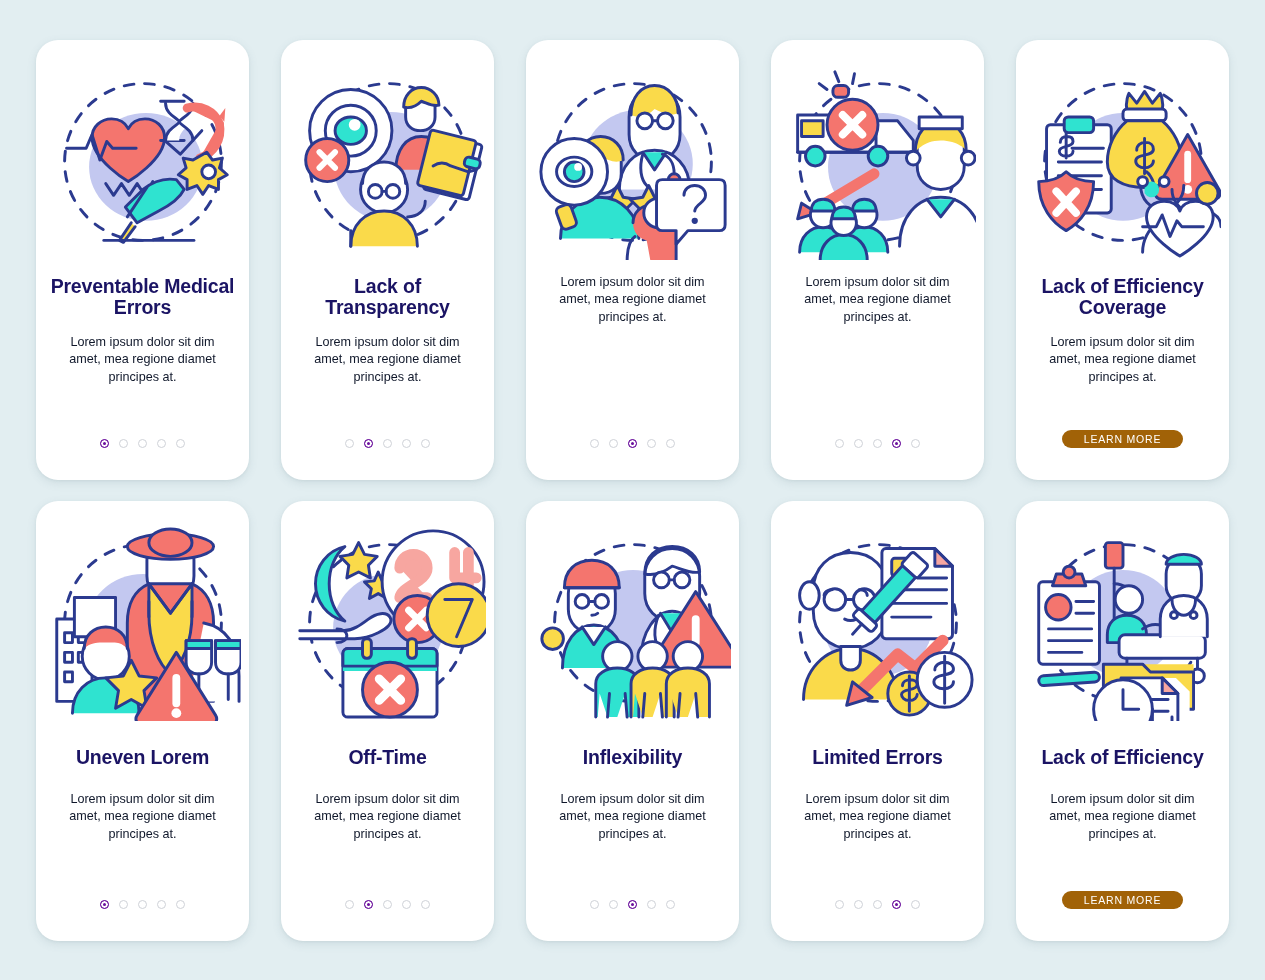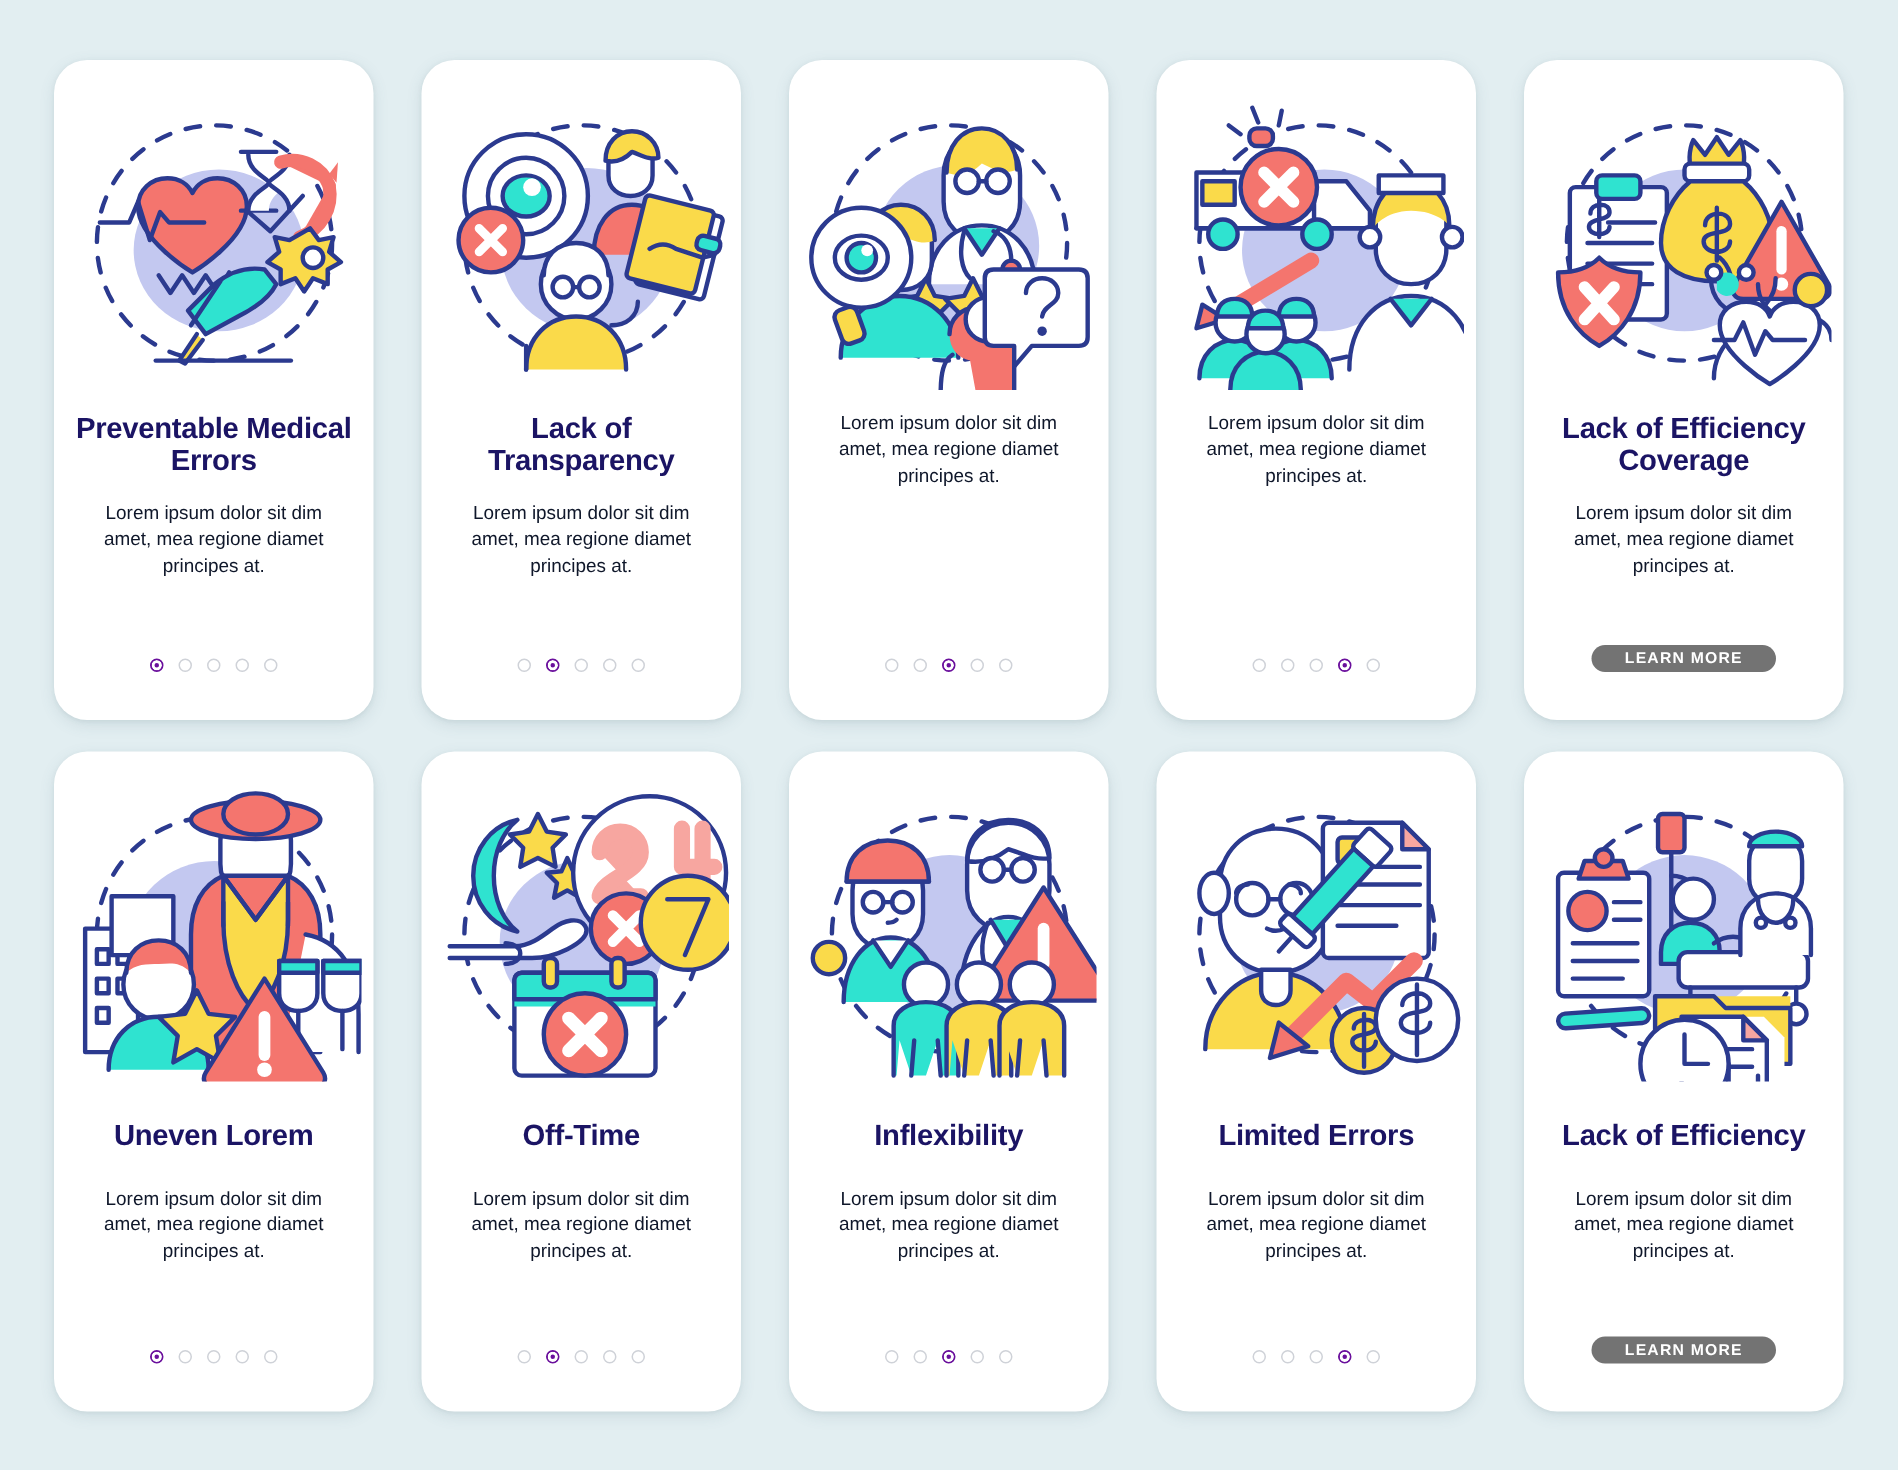--- a/index.html
+++ b/index.html
@@ -56,26 +56,26 @@
     text-align: center;
     margin-top: 14px;
     padding: 0 6px;
   }
   .row2 .body { margin-top: 20px; }
   .spacer { flex: 1 1 auto; }
   .dots { display: flex; gap: 10px; align-items: center; justify-content: center; margin-bottom: 12px; }
   .dot { width: 9px; height: 9px; border-radius: 50%; border: 1.6px solid #cfd2d8; background: #fff; }
   .dot.active { border-color: #6a0f9c; background: #6a0f9c; box-shadow: inset 0 0 0 2px #ffffff; }
   .learn {
-    background: #737373;
+    background: #a16207;
     color: #ffffff;
     border: none;
     border-radius: 20px;
     font-size: 10.5px;
-    font-weight: bold;
+    font-weight: normal;
     letter-spacing: 0.8px;
     padding: 3px 22px;
     margin-bottom: 12px;
     cursor: pointer;
     font-family: "Liberation Sans", sans-serif;
   }
   
   .ln { fill: none; stroke: #2b3a8f; stroke-width: 3; stroke-linecap: round; stroke-linejoin: round; }
   .dash { fill: none; stroke: #2b3a8f; stroke-width: 3; stroke-linecap: round; stroke-dasharray: 10 11; }
   .blob { fill: #c3c8f0; }

